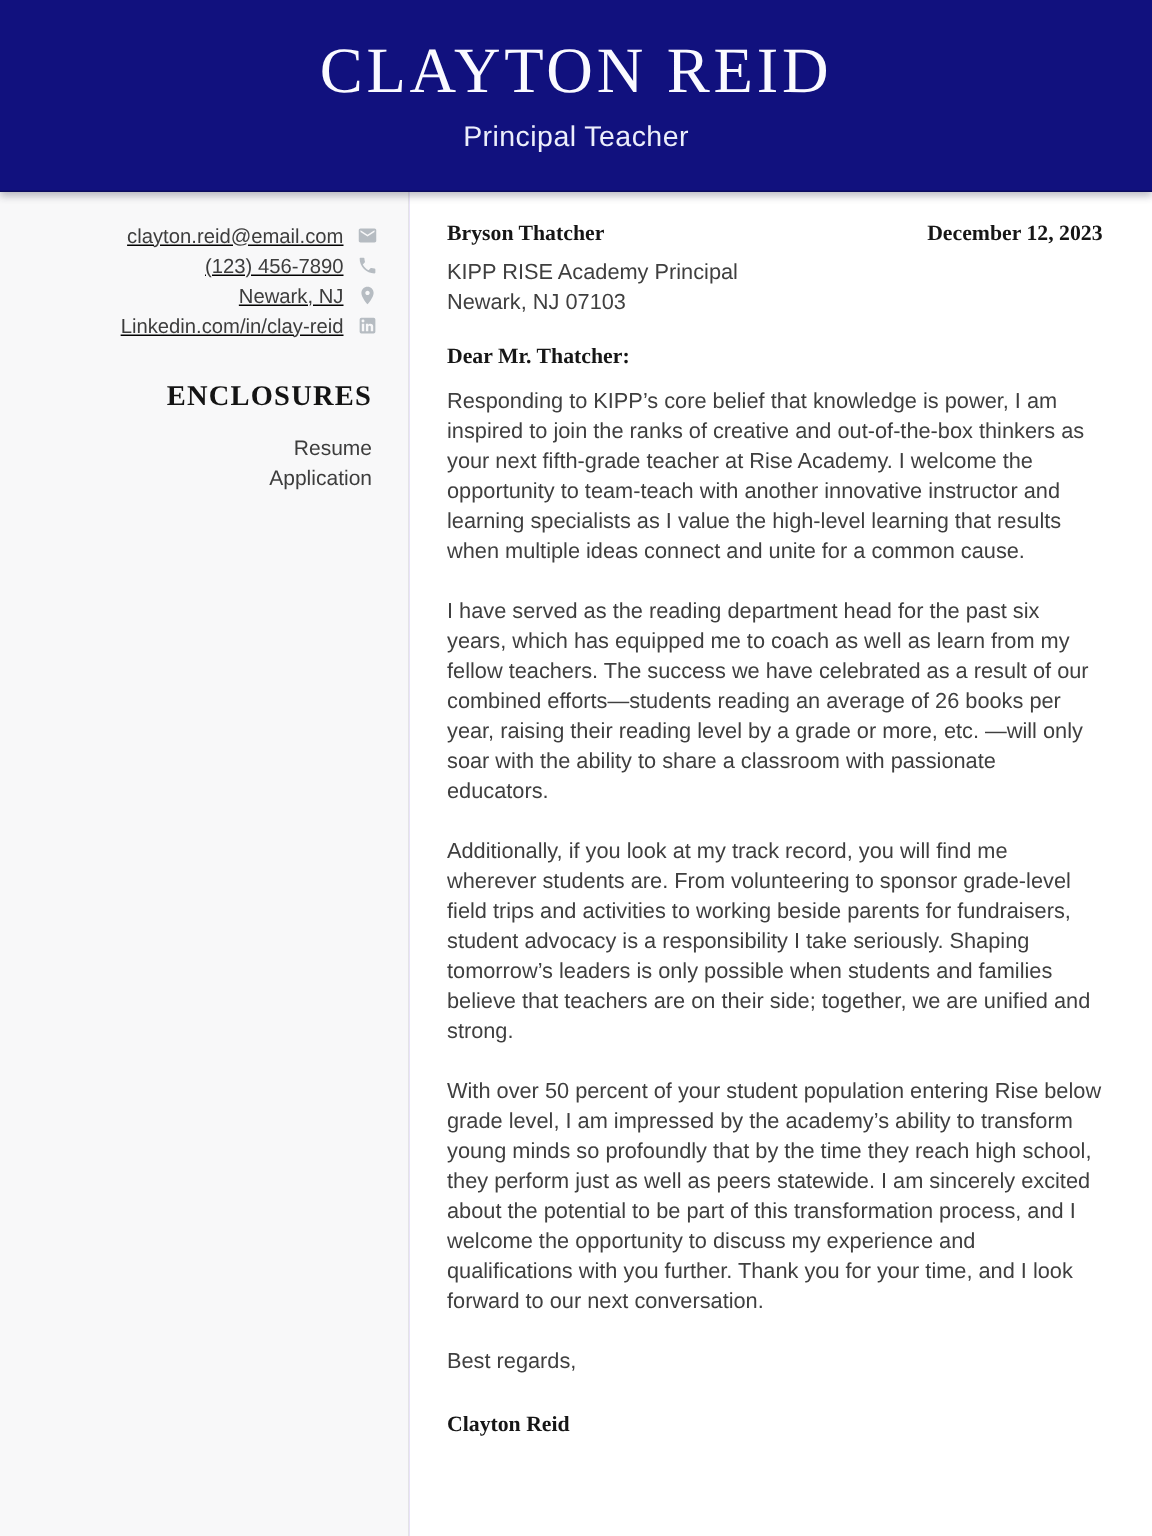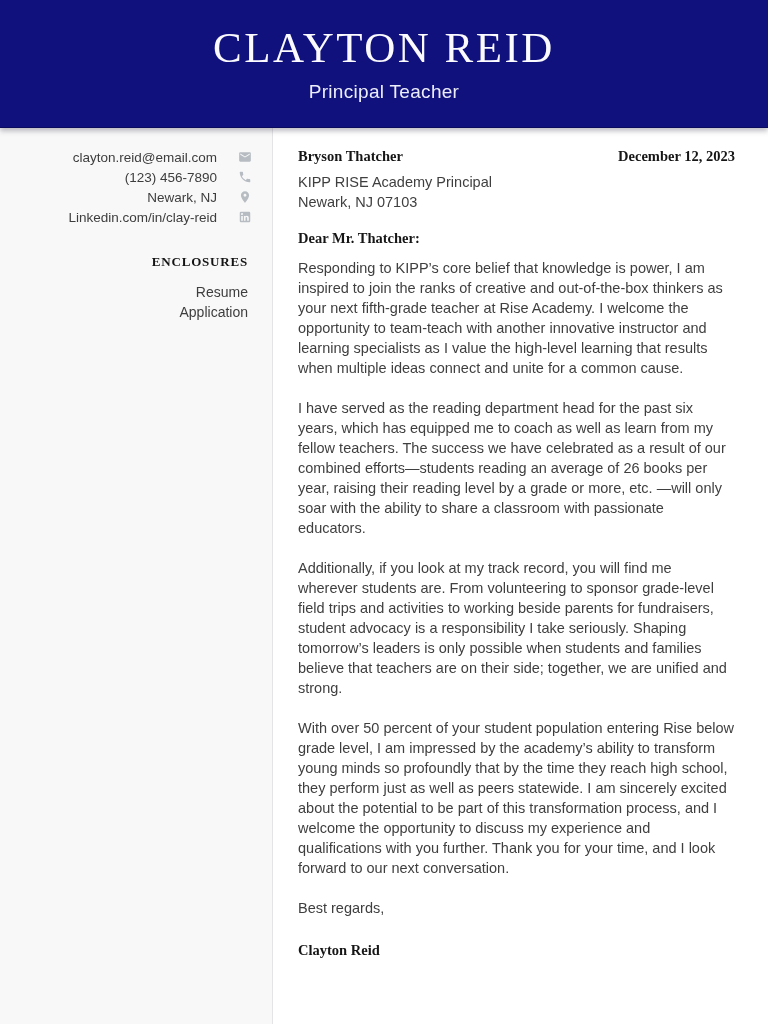--- a/index.html
+++ b/index.html
@@ -24,29 +24,29 @@
     font-size:19px; line-height:1; color:#eceefb; letter-spacing:0.3px;
   }
   
   .content { display:flex; height:896px; }
   .sidebar {
     width:273px; min-width:273px; background:#f8f8f9;
     border-right:1px solid #e4e4e7; padding-top:19px;
   }
   .contact-row {
     display:flex; align-items:center; justify-content:flex-end;
-    gap:21px; padding-right:20px; height:20px;
+    gap:9px; padding-right:20px; height:20px;text-decoration:underline;
   }
   .contact-text { font-size:13.5px; color:#3d3d3d; white-space:nowrap; }
   .contact-icon { width:14px; height:14px; color:#b6bcc2; display:flex; flex:0 0 14px; }
   .contact-icon svg { width:14px; height:14px; fill:currentColor; }
   .enclosures { margin-top:27px; padding-right:24px; text-align:right; }
   .enclosures-heading {
     font-family:"Liberation Serif", serif; font-weight:700;
-    font-size:13px; letter-spacing:0.8px; color:#141414;
+    font-size:19px; letter-spacing:0.8px; color:#141414;
   }
   .enclosure-list { margin-top:12px; }
   .enclosure-item { font-size:14px; color:#3d3d3d; line-height:20px; }
   
   .letter {
     flex:1; padding:18px 33px 0 25px;
     font-size:14.5px; line-height:20px; color:#3f3f3f; background:#ffffff;
   }
   .serif-bold {
     font-family:"Liberation Serif", serif; font-weight:700;

